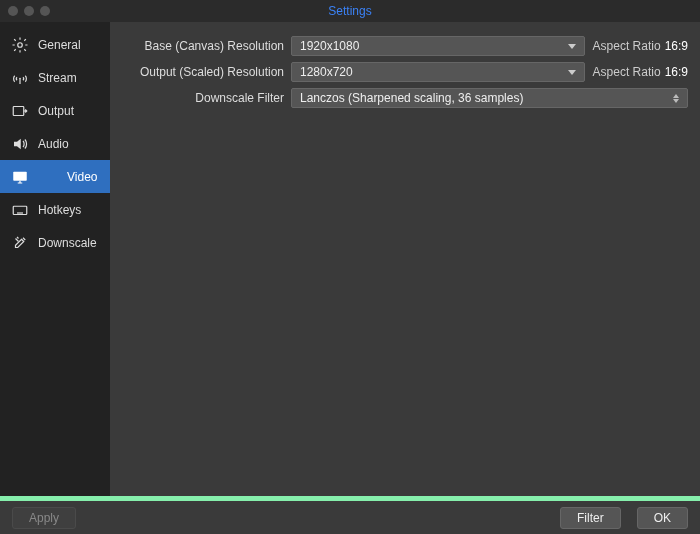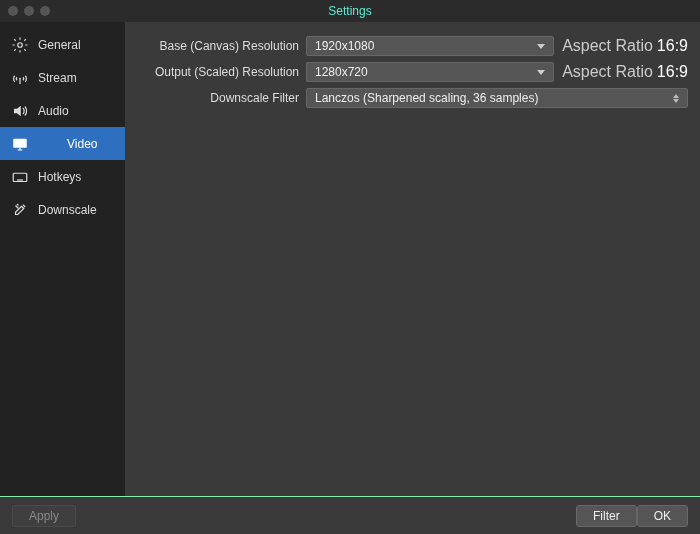--- a/index.html
+++ b/index.html
@@ -2,26 +2,26 @@
 <html><head>
 <meta charset="utf-8">
 <style>
   * { box-sizing: border-box; margin: 0; padding: 0; font-family: -apple-system, "Helvetica Neue", Arial, sans-serif; }
   html, body { width: 700px; height: 534px; background: #3a3a3a; color: #ddd; font-size: 12px; overflow: hidden; }
 
   
   .titlebar { height: 22px; background: #2b2b2b; display: flex; align-items: center; position: relative; }
   .traffic { display: flex; gap: 6px; padding-left: 8px; }
   .dot { width: 10px; height: 10px; border-radius: 50%; background: #555; }
-  .title { position: absolute; left: 0; right: 0; text-align: center; font-size: 12px; color: #5eead4; pointer-events: none; }
+  .title { position: absolute; left: 0; right: 0; text-align: center; font-size: 12px; color: #3b82f6; pointer-events: none; }
 
   .body { display: flex; height: calc(534px - 22px - 38px); }
 
   
-  .sidebar { width: 125px; background: #222; display: flex; flex-direction: column; padding-top: 6px; }
+  .sidebar { width: 110px; background: #222; display: flex; flex-direction: column; padding-top: 6px; }
   .side-item { display: flex; align-items: center; gap: 8px; padding: 8px 10px; height: 33px; color: #ddd; cursor: pointer; }
   .side-item.selected { background: #2f6fbf; color: #fff; gap: 37px; }
   .side-item .icon { width: 20px; height: 20px; display: flex; align-items: center; justify-content: center; flex-shrink: 0; }
   .side-item .lbl { font-size: 12px; }
 
   
   .content { flex: 1; padding: 14px 12px 10px 12px; }
   .row { display: flex; align-items: center; margin-bottom: 6px; gap: 7px; }
   .row-label { width: 162px; text-align: right; color: #ddd; font-size: 12px; }
   .field-wrap { flex: 1; display: flex; align-items: center; gap: 8px; text-align: center; }
@@ -31,33 +31,33 @@
   }
   .combo { flex: 1; }
   .combo .chev, .spinner .spin-btns, .fps-combo .spin-btns { margin-left: auto; }
   .chev-box { width: 16px; display:flex; align-items:center; justify-content:center; }
   .spin-btns { width: 14px; display: flex; flex-direction: column; align-items: center; justify-content: center; gap: 0; }
   .tri-up, .tri-down { width: 0; height: 0; border-left: 3px solid transparent; border-right: 3px solid transparent; }
   .tri-up { border-bottom: 4px solid #bbb; margin-bottom: 1px; }
   .tri-down { border-top: 4px solid #bbb; }
   .chev-down-lg { width:0; height:0; border-left:4px solid transparent; border-right:4px solid transparent; border-top:5px solid #ccc; }
 
-  .aspect { display:flex; align-items:center; gap:4px; font-size:16px; color:#ccc; white-space:nowrap; }
+  .aspect { display:flex; align-items:center; gap:4px; font-size:12px; color:#ccc; white-space:nowrap; }
   .aspect .val { color:#fff; font-weight:400; }
 
   .fps-label-wrap { display:flex; align-items:center; }
   .fps-combo { width: 110px; justify-content: flex-end; }
   .fps-combo .lbl { margin-right:auto; }
 
   .spinner { flex:1; }
 
   .full-combo { flex:1; }
 
   
-  .footer { height: 38px; background: #3a3a3a; border-top: 1px solid #86efac; display:flex; align-items:center; padding: 0 12px; gap:0;text-align:right; }
+  .footer { height: 38px; background: #3a3a3a; border-top: 5px solid #86efac; display:flex; align-items:center; padding: 0 12px; gap:16px;text-align:right; }
   .btn { background:#555; border:1px solid #666; border-radius:3px; color:#eee; font-size:12px; height:22px; padding:0 16px; display:flex; align-items:center; justify-content:center; cursor:pointer; }
   .btn.disabled { background:#3f3f3f; color:#888; border-color:#4a4a4a; cursor:default; }
   .spacer { flex:1; }
 
   svg { display:block; }
   .icon svg { stroke:#ddd; fill:none; stroke-width:1.6; }
   .side-item.selected .icon svg { stroke:#fff; }
 </style>
 </head>
 <body>
@@ -89,20 +89,29 @@
       <span class="icon">
         <svg viewBox="0 0 24 24" width="18" height="18">
             <path d="M5 9c-2 2-2 6 0 8M19 9c2 2 2 6 0 8M8 11c-1 1-1 3 0 4M16 11c1 1 1 3 0 4"></path>
             <circle cx="12" cy="13" r="1.2" fill="#ddd" stroke="none"></circle>
             <path d="M12 14v6"></path>
           </svg>
       </span>
       <span class="lbl">Stream</span>
     </div>
 
+    <div class="side-item">
+      <span class="icon">
+        <svg viewBox="0 0 24 24" width="18" height="18">
+            <rect x="3" y="6" width="14" height="12" rx="1"></rect>
+            <path d="M17 12h4M19 10l2 2-2 2"></path>
+          </svg>
+      </span>
+      <span class="lbl">Output</span>
+    </div>
 
     <div class="side-item">
       <span class="icon">
         <svg viewBox="0 0 24 24" width="18" height="18">
             <path d="M4 9h4l5-4v14l-5-4H4z" fill="#ddd" stroke="none"></path>
             <path d="M16 8c2 2 2 6 0 8M18.5 6c3 3 3 9 0 12"></path>
           </svg>
       </span>
       <span class="lbl">Audio</span>
     </div>

